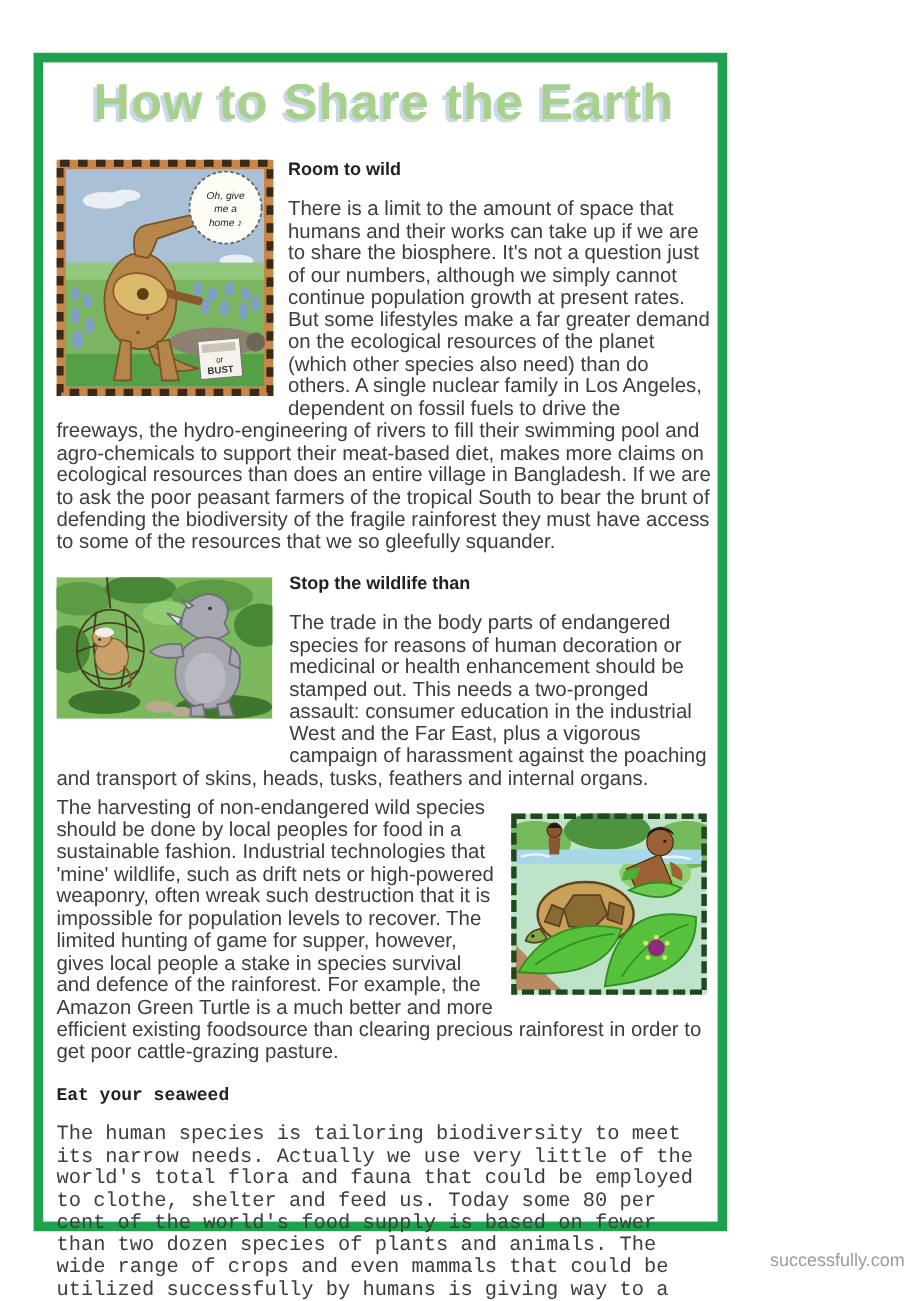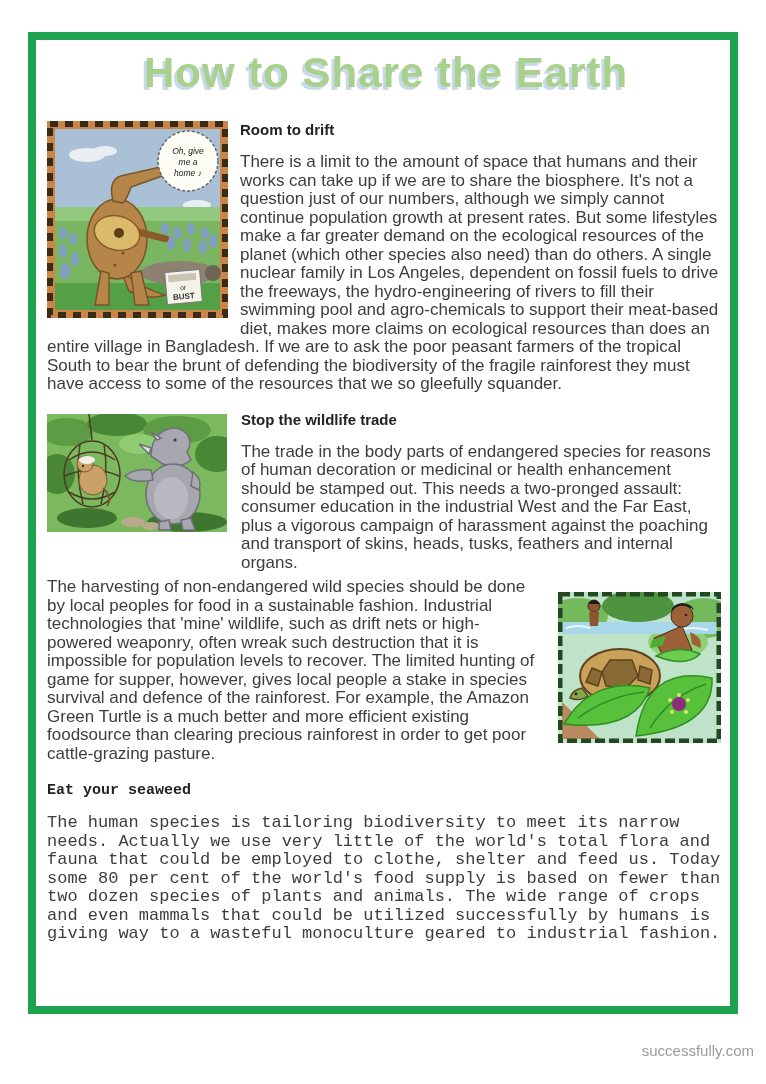--- a/index.html
+++ b/index.html
@@ -1,17 +1,17 @@
 <!DOCTYPE html>
 <html><head>
 <meta charset="utf-8">
 <style>
   html,body{margin:0;padding:0;background:#ffffff;}
   body{width:766px;height:1084px;position:relative;font-family:"Liberation Sans",sans-serif;overflow:hidden;}
-  .frame{position:absolute;left:28px;top:32px;width:710px;height:982px;border:8px solid #1ea24d;box-sizing:border-box;background:#ffffff;padding:2px 5px 0 11px;}
+  .frame{position:absolute;left:28px;top:44px;width:578px;height:982px;border:8px solid #1ea24d;box-sizing:border-box;background:#ffffff;padding:2px 5px 0 11px;}
   .title{margin:8px 0 0 0;text-align:center;font-size:42px;line-height:46px;font-weight:bold;letter-spacing:1px;color:#a9d18e;text-shadow:-3px 3px 0 #c9d9ea;}
   section{display:flow-root;clear:both;}
   section h2{font-size:15px;font-weight:bold;color:#222222;margin:0 0 14px 0;line-height:18px;}
   section p{font-size:17px;line-height:18.5px;color:#3d3d3d;margin:0;}
   .sec1{margin-top:25px;}
   .sec2{margin-top:17px;}
   .sec3{margin-top:6px;}
   .sec4{margin-top:19px;font-family:Liberation Mono, monospace;}
   .illu{display:block;}
   .img1{float:left;width:181px;height:197px;margin:0 12px 18px 0;}
@@ -88,21 +88,21 @@
           <text x="141" y="55" text-anchor="middle" font-size="8.5" font-style="italic" fill="#222">home ♪</text>
         </g>
         <g transform="rotate(-5 136 166)">
           <rect x="119" y="150" width="35" height="32" fill="#f4f2ea" stroke="#777" stroke-width="1"></rect>
           <rect x="122" y="153" width="28" height="7" fill="#c9c4b4"></rect>
           <text x="136" y="169" text-anchor="middle" font-size="7" fill="#333">or</text>
           <text x="136" y="178" text-anchor="middle" font-size="8" font-weight="bold" fill="#333">BUST</text>
         </g>
       </svg>
     </span>
-    <h2>Room to drift</h2>
+    <h2>Room to wild</h2>
     <p>There is a limit to the amount of space that humans and their works can take up if we are to share the biosphere. It's not a question just of our numbers, although we simply cannot continue population growth at present rates. But some lifestyles make a far greater demand on the ecological resources of the planet (which other species also need) than do others. A single nuclear family in Los Angeles, dependent on fossil fuels to drive the freeways, the hydro-engineering of rivers to fill their swimming pool and agro-chemicals to support their meat-based diet, makes more claims on ecological resources than does an entire village in Bangladesh. If we are to ask the poor peasant farmers of the tropical South to bear the brunt of defending the biodiversity of the fragile rainforest they must have access to some of the resources that we so gleefully squander.</p>
   </section>
 
   <section class="sec2">
     <span class="illu img2">
       <svg viewBox="0 0 180 118">
         <rect width="180" height="118" fill="#7cb85e"></rect>
         <g>
           <ellipse cx="20" cy="18" rx="26" ry="14" fill="#5d9c44"></ellipse>
             <ellipse cx="70" cy="10" rx="30" ry="12" fill="#478736"></ellipse>
@@ -140,21 +140,21 @@
           <circle cx="128" cy="26" r="1.6" fill="#3c3c46" stroke="none"></circle>
           <ellipse cx="126" cy="80" rx="27" ry="30" fill="#a7a7b0"></ellipse>
           <ellipse cx="124" cy="84" rx="17" ry="21" fill="#b9b9c2" stroke="none"></ellipse>
           <path d="M104 56 Q88 54 78 62 Q88 70 106 66 Z" fill="#a7a7b0"></path>
           <path d="M146 58 Q156 66 152 76 L144 72 Z" fill="#a7a7b0"></path>
           <path d="M112 108 L112 116 L124 116 L122 106 Z" fill="#a7a7b0"></path>
           <path d="M134 106 L136 116 L148 116 L144 104 Z" fill="#a7a7b0"></path>
         </g>
       </svg>
     </span>
-    <h2>Stop the wildlife trade</h2>
+    <h2>Stop the wildlife than</h2>
     <p>The trade in the body parts of endangered species for reasons of human decoration or medicinal or health enhancement should be stamped out. This needs a two-pronged assault: consumer education in the industrial West and the Far East, plus a vigorous campaign of harassment against the poaching and transport of skins, heads, tusks, feathers and internal organs.</p>
   </section>
 
   <section class="sec3">
     <span class="illu img3">
       <svg viewBox="0 0 163 151">
         <rect width="163" height="151" fill="#bfe3c8"></rect>
         <g>
           <ellipse cx="20" cy="24" rx="30" ry="18" fill="#74b95c"></ellipse>
             <ellipse cx="80" cy="14" rx="36" ry="16" fill="#4e9340"></ellipse>

